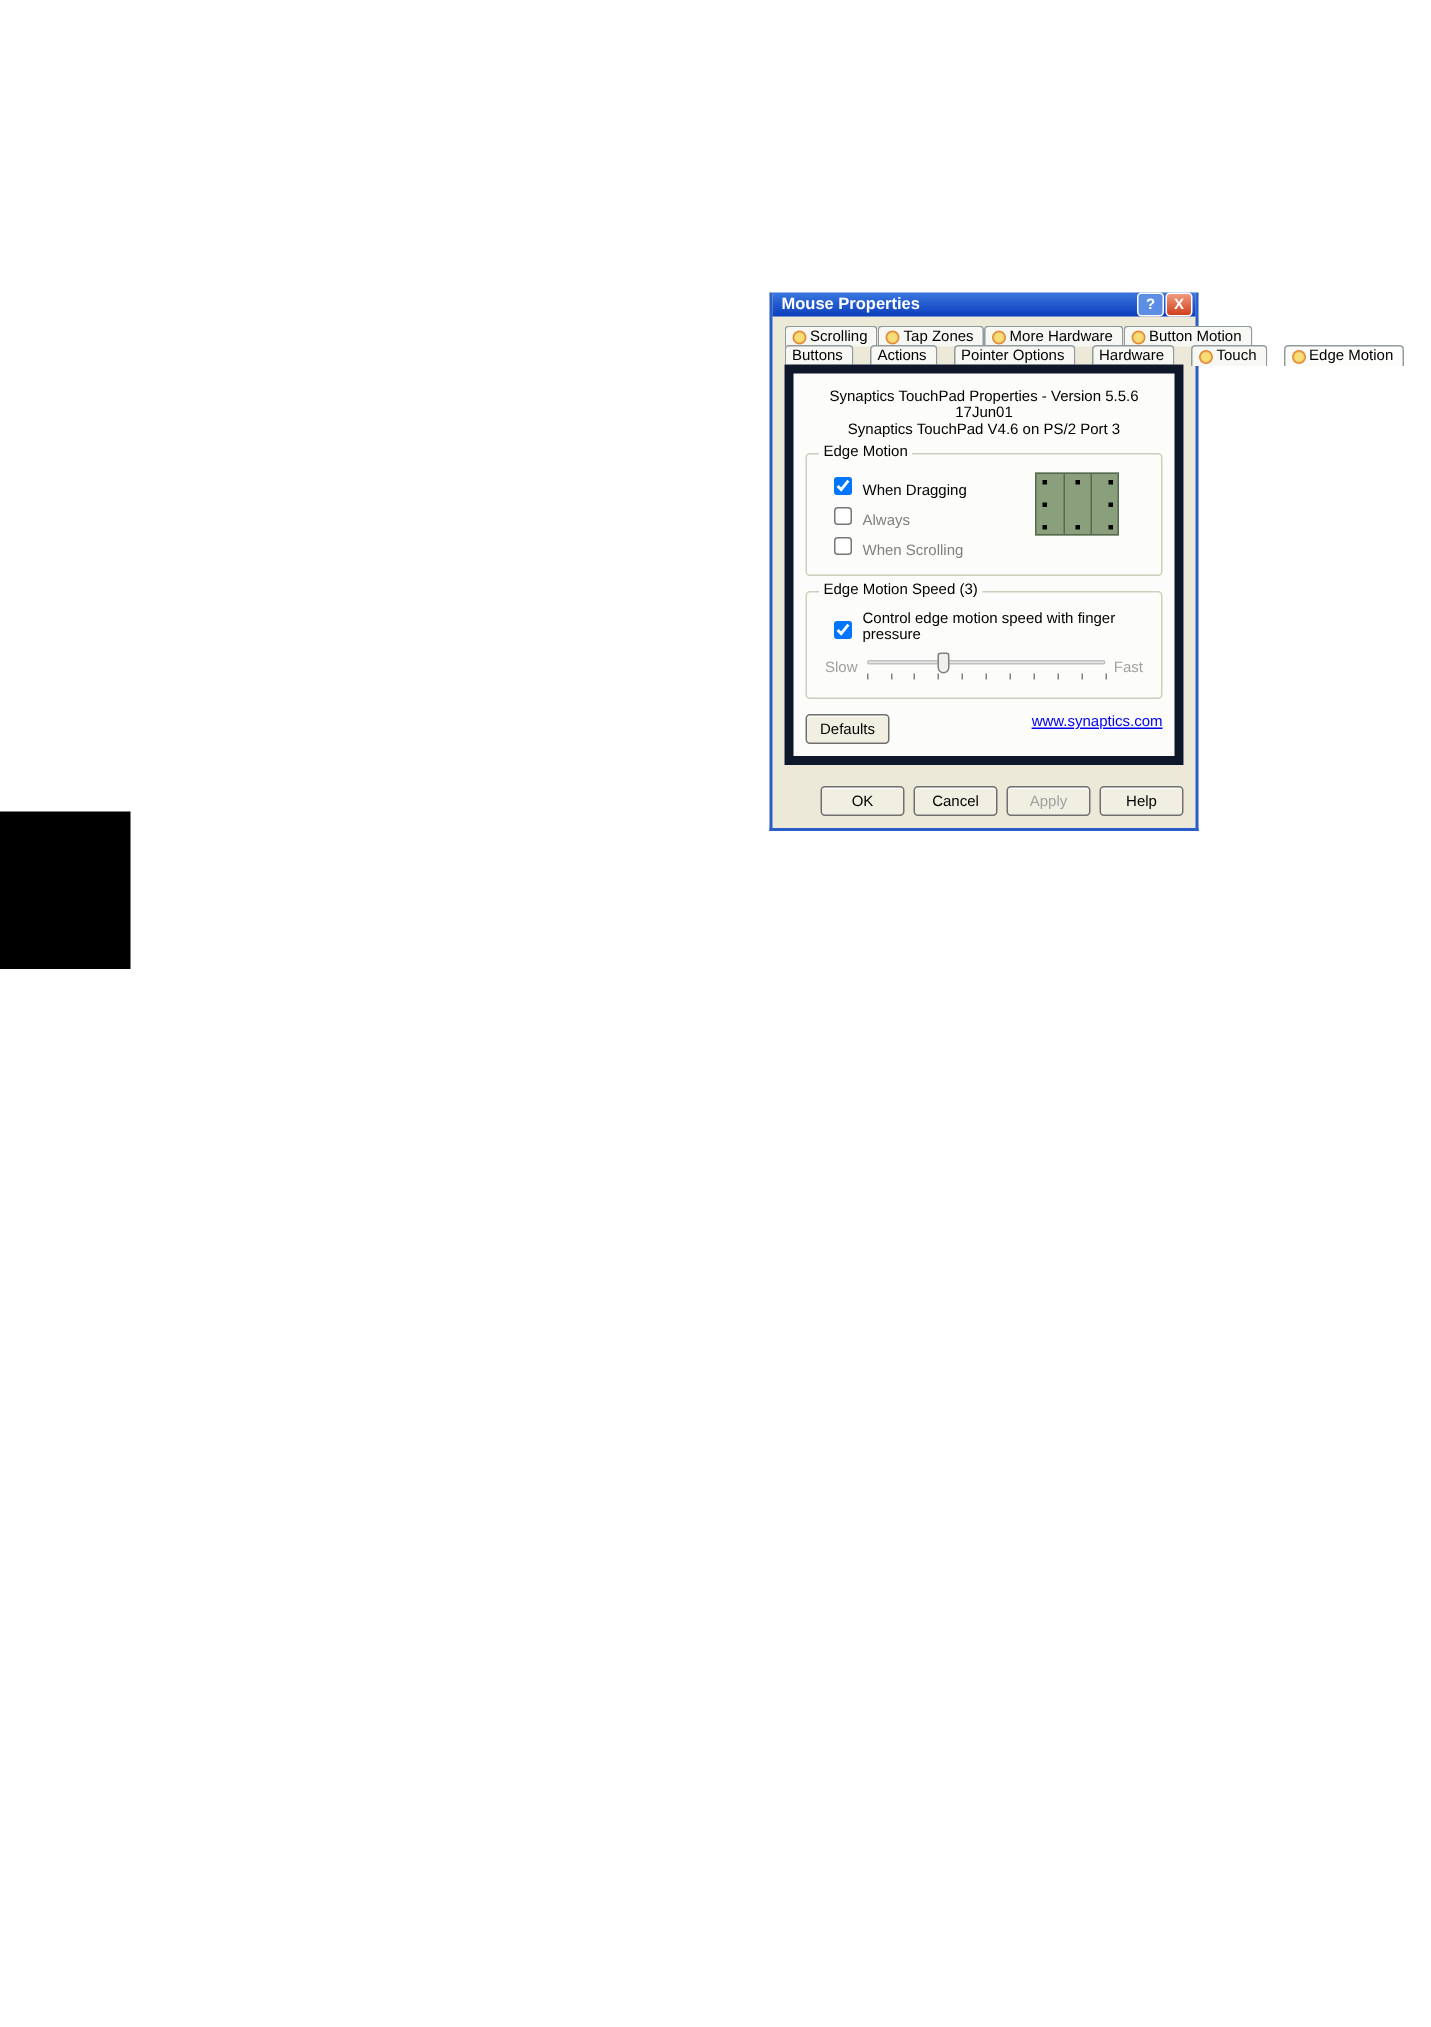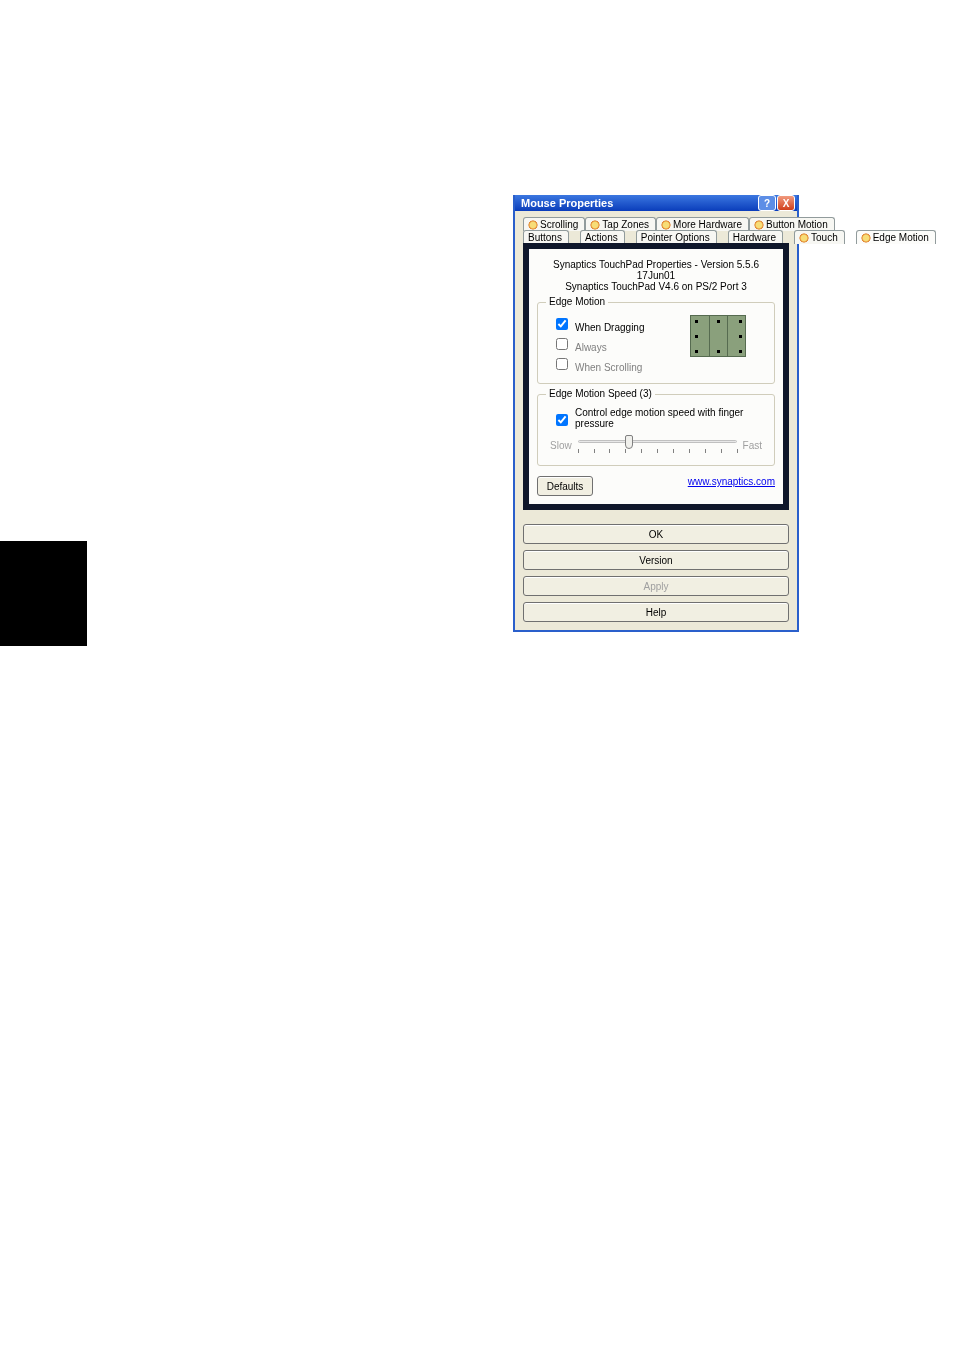--- a/index.html
+++ b/index.html
@@ -168,21 +168,20 @@
     padding:0 8px;
     cursor:default;
     box-shadow:0 1px 0 #fff inset;
   }
   .btn.disabled { color:#a0a0a0; }
   .dlg-buttons {
     display:flex;
     gap:6px;
     justify-content:flex-end;
     padding:6px 8px 8px 8px;
-    flex-direction:column;
   }
 </style>
 </head>
 <body>
 
 <div class="black-stub"></div>
 
 <div class="dialog">
 
   <div class="titlebar">
@@ -306,18 +305,18 @@
       <div class="footer-row">
         <button class="btn">Defaults</button>
         <a href="#" class="link">www.synaptics.com</a>
       </div>
 
     </div>
   </div>
 
   <div class="dlg-buttons">
     <button class="btn">OK</button>
-    <button class="btn">Version</button>
+    <button class="btn">Cancel</button>
     <button class="btn disabled">Apply</button>
     <button class="btn">Help</button>
   </div>
 
 </div>
 
 </body></html>

